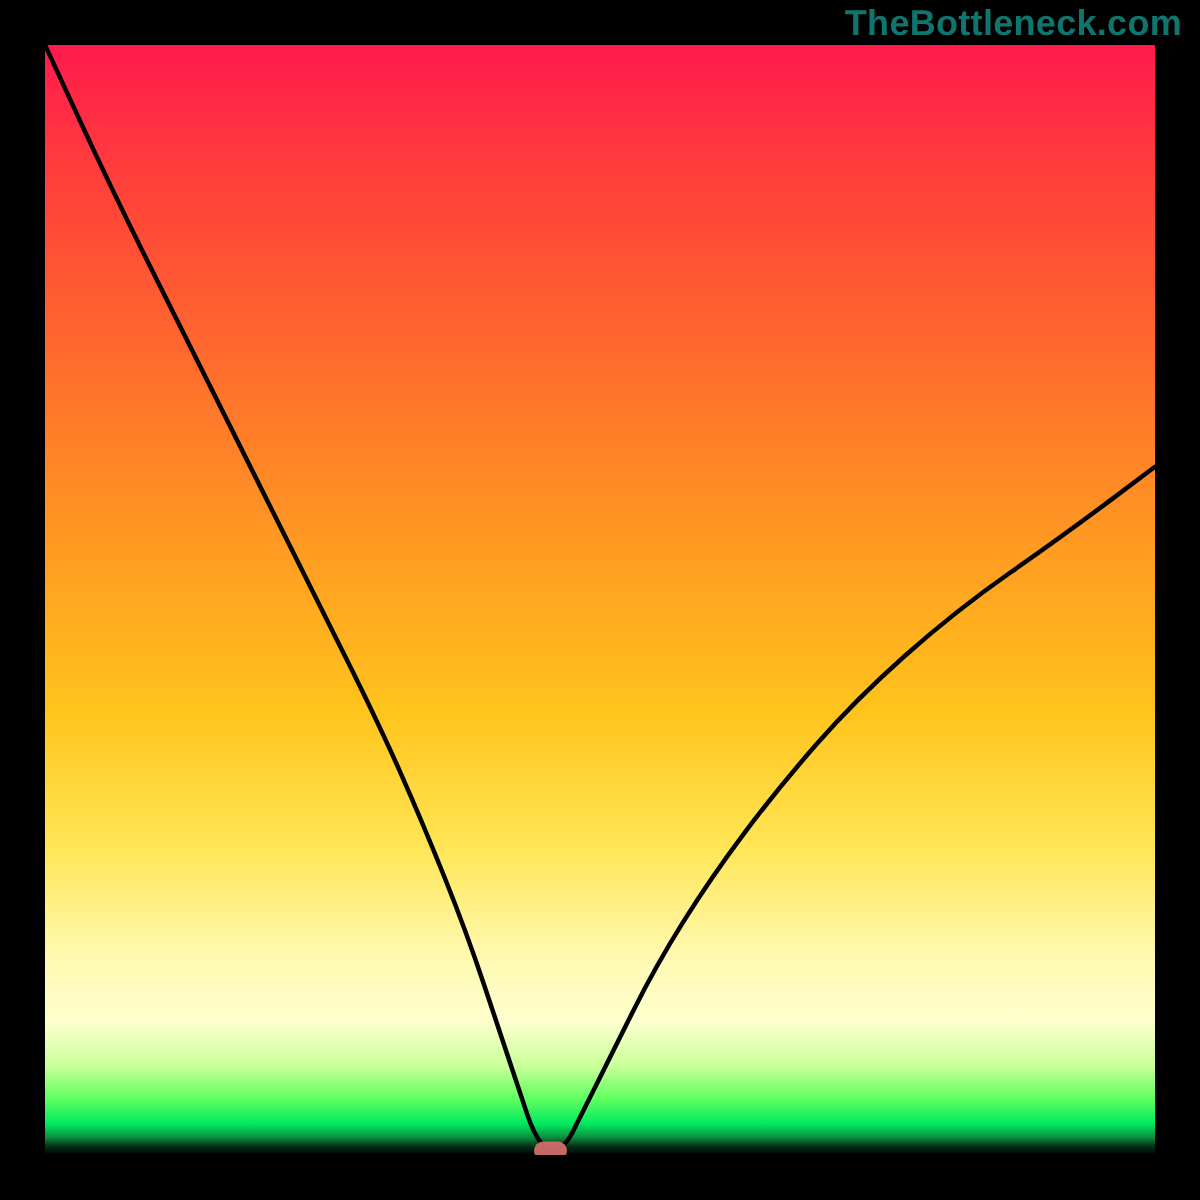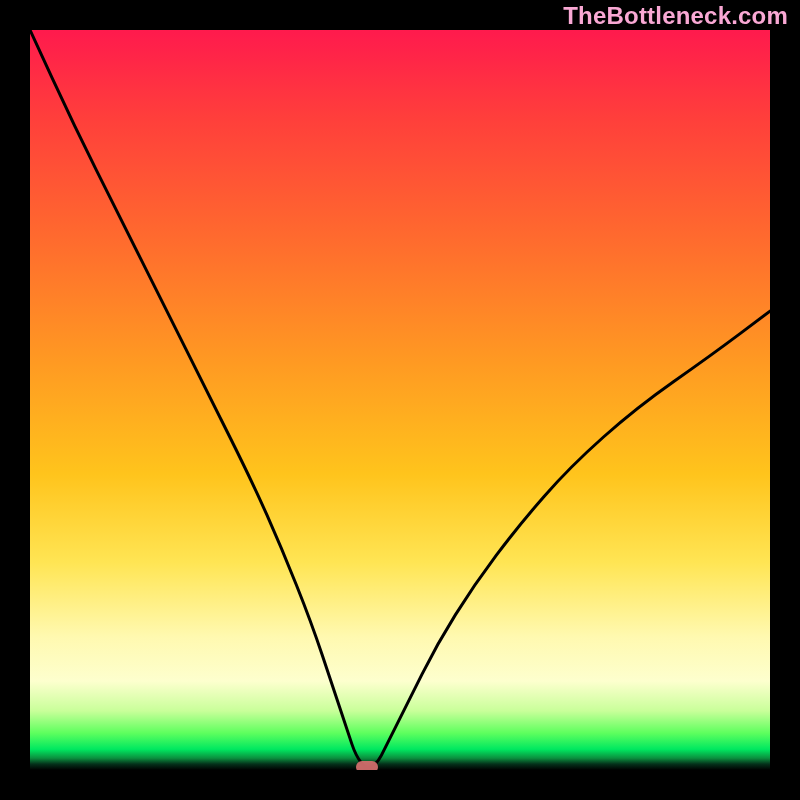--- a/index.html
+++ b/index.html
@@ -14,21 +14,21 @@
   .frame {
     position: relative;
     width: 800px;
     height: 800px;
     background: #000;
   }
   .watermark {
     position: absolute;
     top: 2px;
     right: 12px;
-    color: #f9a8d4;
+    color: #0f766e;
     font-size: 24px;
     font-weight: 600;
     letter-spacing: 0.2px;
     pointer-events: none;
     z-index: 5;
   }
   .plot-area {
     position: absolute;
     left: 30px;
     top: 30px;

